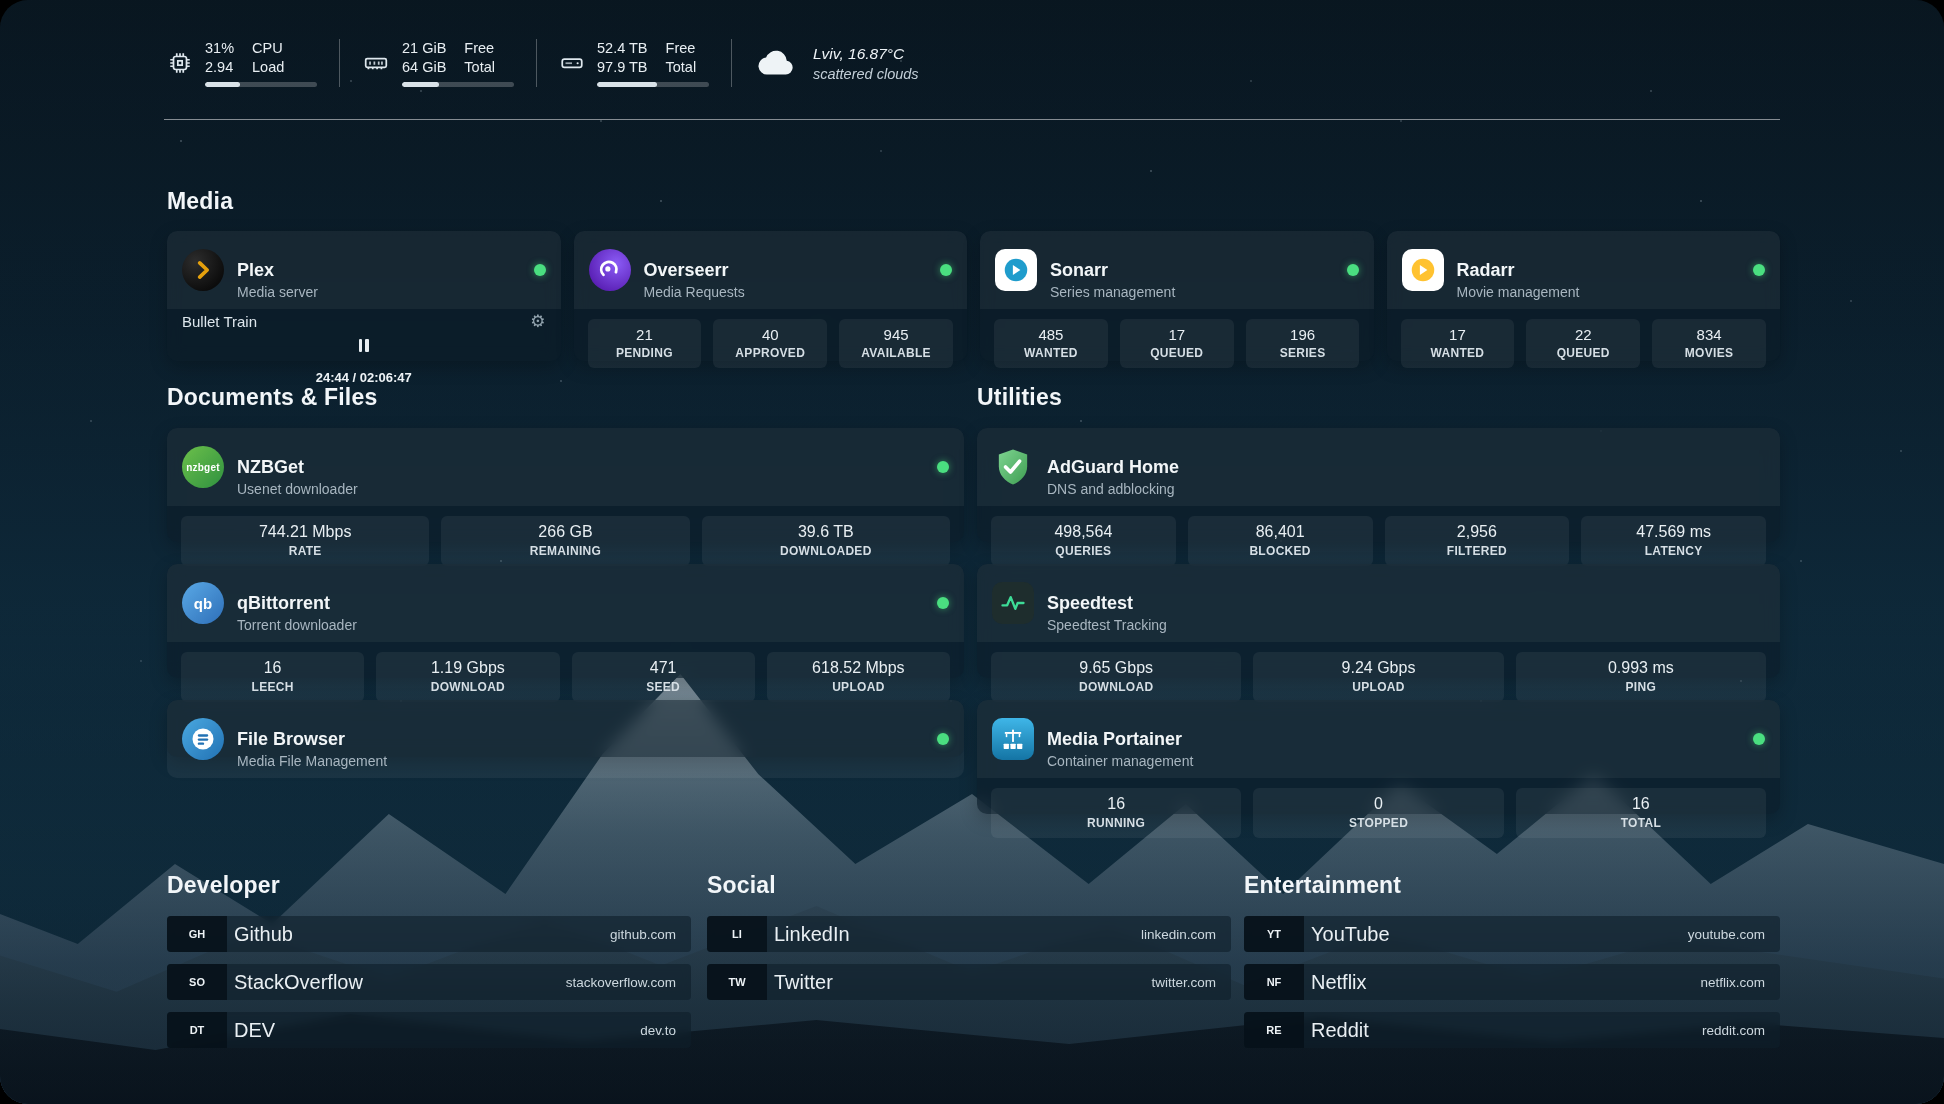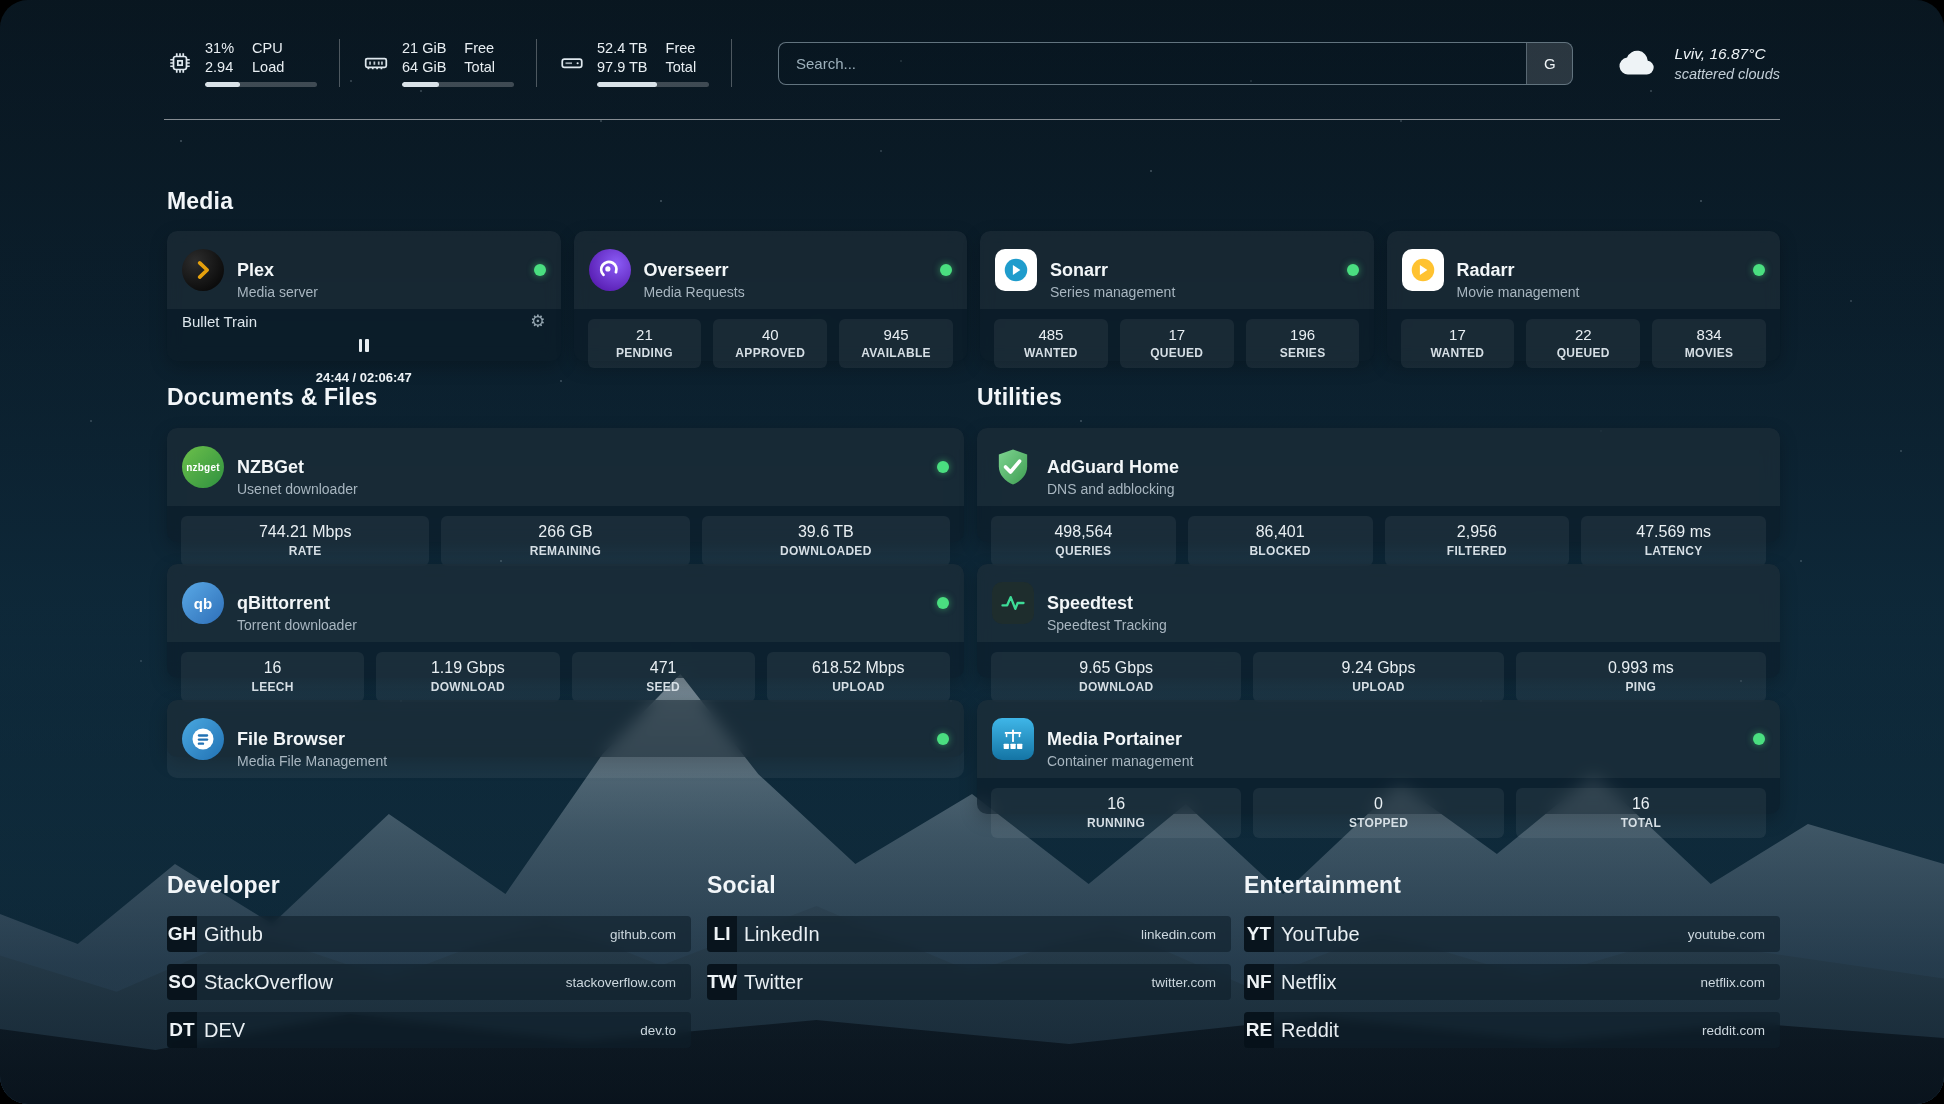--- a/index.html
+++ b/index.html
@@ -122,22 +122,22 @@
   .pbars { display:flex; gap:3px; cursor:pointer; }
   .pbars i { width:3.5px; height:13px; background:#e8eef2; border-radius:1px; display:block; }
   .track { flex:1; height:13px; background:rgba(130,150,165,.35); border-radius:7px; overflow:hidden; }
   .track > div { height:100%; background:#e8eef2; border-radius:7px; }
   .np-time { font-size:13px; font-weight:700; color:#eef3f6; white-space:nowrap; }
 
   
   .bm-list { position:absolute; z-index:5; }
   .bm-row { display:flex; align-items:center; height:36px; background:rgba(14,30,42,.62); border-radius:4px;
     margin-bottom:12px; overflow:hidden; backdrop-filter:blur(4px); cursor:pointer; }
-  .bm-abbr { width:30px; height:100%; flex:none; background:rgba(6,16,24,.82); color:#eef3f6;
-    font-size:19px; font-weight:600; display:flex; align-items:center; justify-content:center; }
+  .bm-abbr { width:60px; height:100%; flex:none; background:rgba(6,16,24,.82); color:#eef3f6;
+    font-size:11px; font-weight:600; display:flex; align-items:center; justify-content:center; }
   .bm-name { margin-left:7px; font-size:20px; color:#e9eff3; }
   .bm-url { margin-left:auto; padding-right:15px; font-size:13.5px; color:#cdd8df; }
 </style>
 </head>
 <body>
 
 <div class="window">
 
   <div class="stars"></div>
   <div class="mtn mtn-far"></div>
@@ -215,24 +215,20 @@
             <span>Free</span>
             <span>Total</span>
           </span>
         </div>
         <div class="wbar">
             <div style="width: 54%;"></div>
           </div>
       </div>
     </div>
 
-    <div class="search">
-      <input type="text" placeholder="Search..." style="">
-      <div class="gbtn">G</div>
-    </div>
 
     <div class="weather">
       <span>
         <svg width="46" height="34" viewBox="0 0 24 16" fill="#eef3f6">
             <path d="M7.2 15h9.3a3.6 3.6 0 0 0 .6-7.16A5.6 5.6 0 0 0 6.3 6.2 4.2 4.2 0 0 0 7.2 15z"></path>
           </svg>
       </span>
       <div>
         <div class="wx-loc">Lviv, 16.87°C</div>
         <div class="wx-cond">scattered clouds</div>

